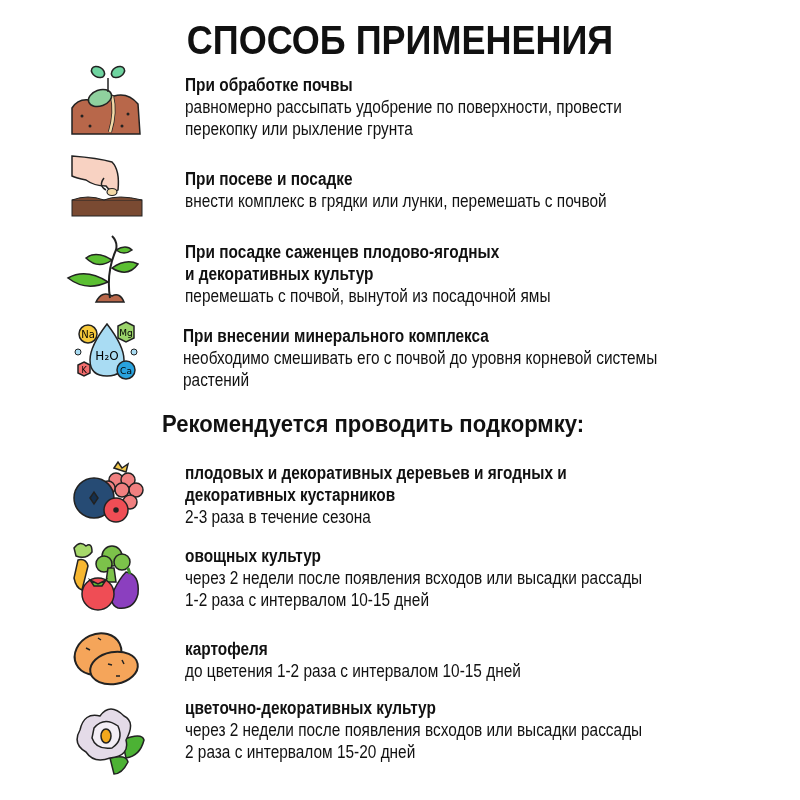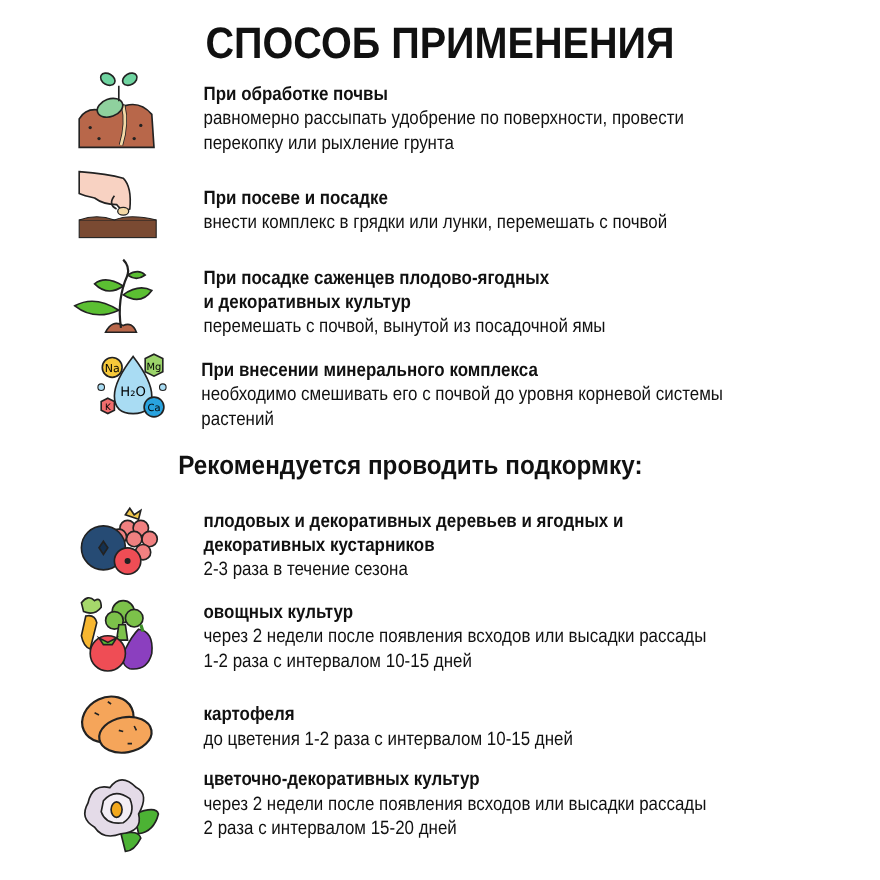--- a/index.html
+++ b/index.html
@@ -65,21 +65,21 @@
     <path d="M46 28 Q30 18 20 26 Q32 38 46 28 Z" fill="#5bbf32" stroke="#222" stroke-width="1.5"></path>
     <path d="M50 18 Q60 12 66 18 Q58 24 50 18 Z" fill="#5bbf32" stroke="#222" stroke-width="1.5"></path>
   </svg>
 </div>
 <div class="text" style="left:185px;top:241px;">
   <span class="h">При посадке саженцев плодово-ягодных</span>
   <span class="h">и декоративных культур</span>
   <span class="d">перемешать с почвой, вынутой из посадочной ямы</span>
 </div>
 
-<div class="icon" style="left:88px;top:318px;width:66px;height:66px;">
+<div class="icon" style="left:74px;top:318px;width:66px;height:66px;">
   <svg viewBox="0 0 66 66">
     <path d="M33 6 Q50 28 50 42 Q50 58 33 58 Q16 58 16 42 Q16 28 33 6 Z" fill="#a9dcf3" stroke="#222" stroke-width="1.5"></path>
     <circle cx="14" cy="16" r="9" fill="#f7c93a" stroke="#222" stroke-width="1.5"></circle>
     <text x="14" y="20" font-size="10" text-anchor="middle" font-family="DejaVu Sans, sans-serif">Na</text>
     <polygon points="52,4 60,8 60,20 52,24 44,20 44,8" fill="#9bd46a" stroke="#222" stroke-width="1.5"></polygon>
     <text x="52" y="18" font-size="9" text-anchor="middle" font-family="DejaVu Sans, sans-serif">Mg</text>
     <text x="33" y="42" font-size="12" text-anchor="middle" font-family="DejaVu Sans, sans-serif">H₂O</text>
     <polygon points="10,44 16,47 16,55 10,58 4,55 4,47" fill="#f26d6d" stroke="#222" stroke-width="1.5"></polygon>
     <text x="10" y="55" font-size="8" text-anchor="middle" font-family="DejaVu Sans, sans-serif">K</text>
     <circle cx="52" cy="52" r="9" fill="#29a3df" stroke="#222" stroke-width="1.5"></circle>

